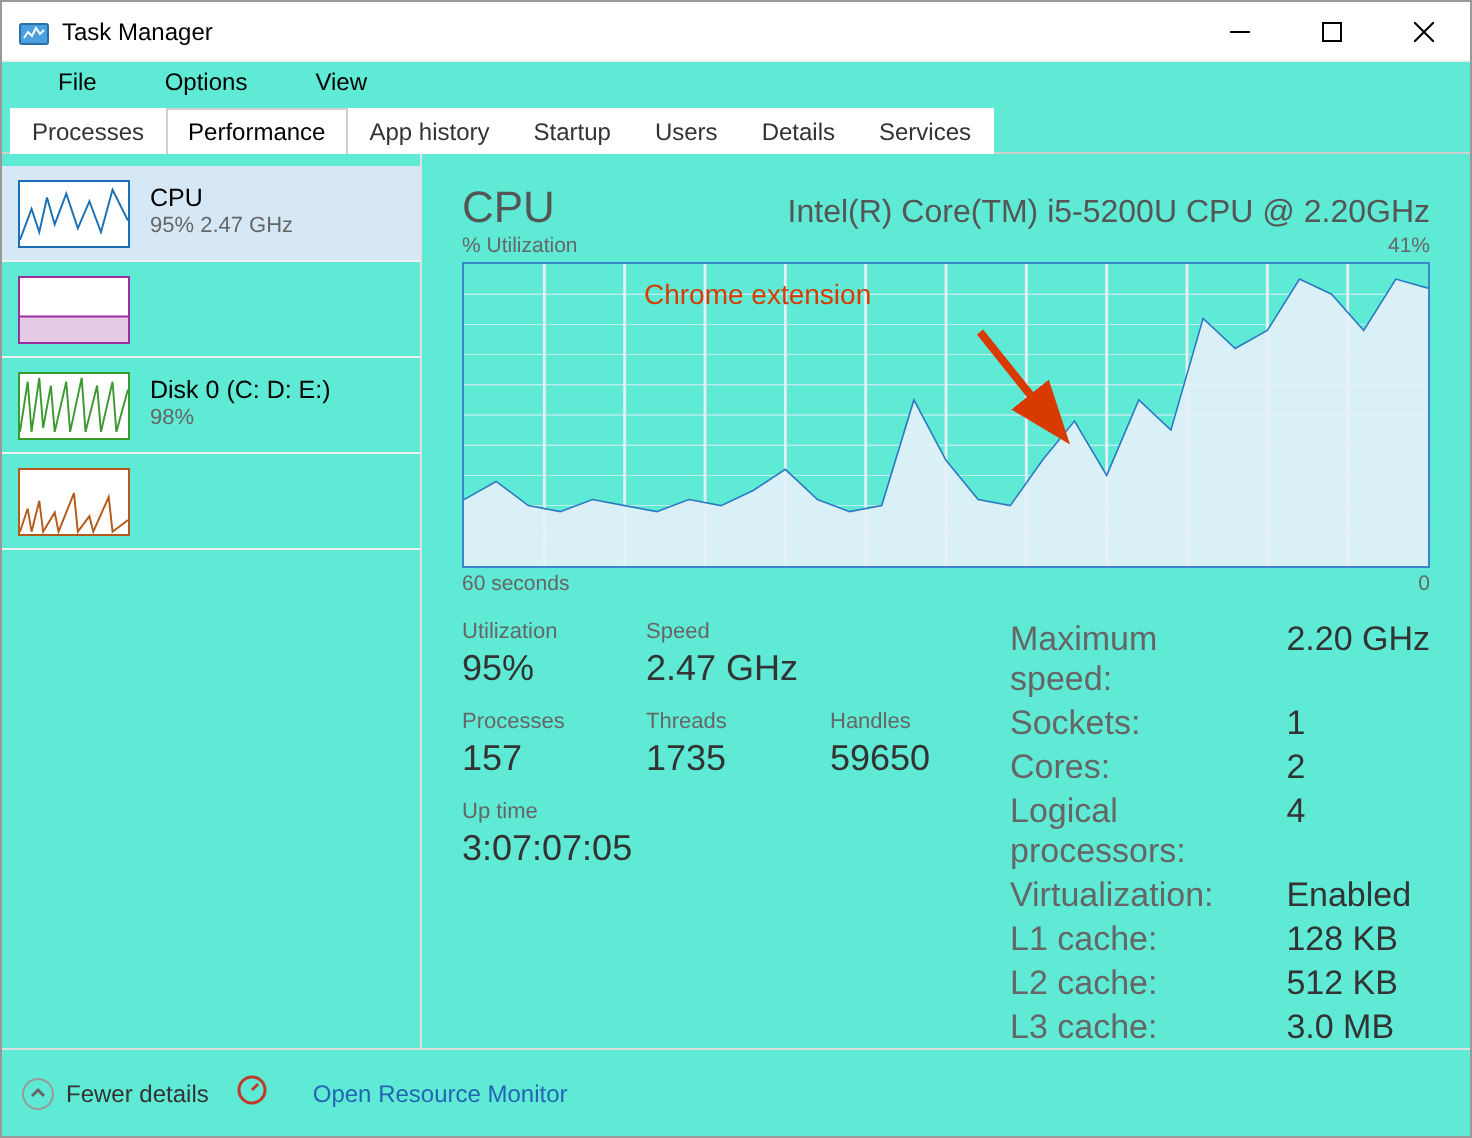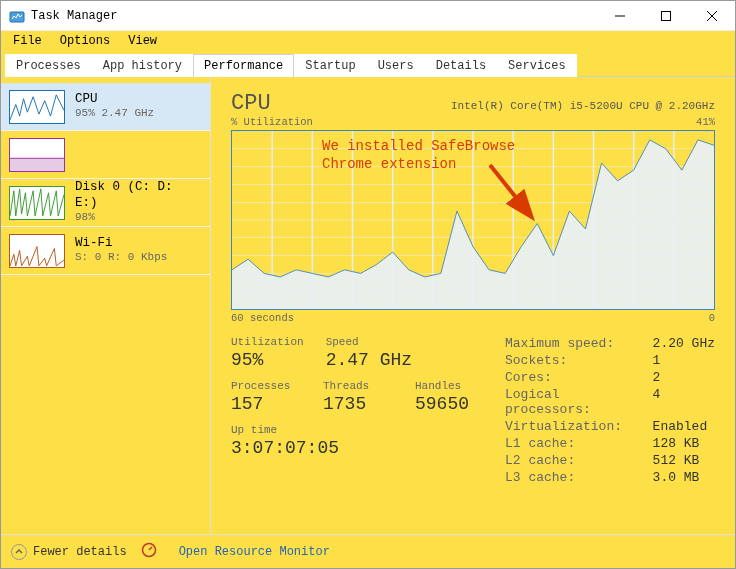--- a/index.html
+++ b/index.html
@@ -10,22 +10,21 @@
   width: 736px;
   height: 569px;
   overflow: hidden;
 }
 .window {
   width: 736px;
   height: 569px;
   border: 1px solid #999;
   display: flex;
   flex-direction: column;
-  background: #fde047;
-  font-family: Liberation Mono, monospace;
+  background: #5eead4;
 }
 .titlebar {
   height: 30px;
   display: flex;
   align-items: center;
   padding-left: 8px;
   background: #fff;
   border-bottom: 1px solid #eee;
 }
 .titlebar .icon {
@@ -41,21 +40,21 @@
   color: #333;
 }
 .menubar {
   height: 20px;
   display: flex;
   align-items: center;
   padding: 0 4px;
   font-size: 12px;
   gap: 2px;
 }
-.menubar .mitem { padding: 2px 8px; }
+.menubar .mitem { padding: 2px 8px; margin-left: 16px; }
 .tabbar {
   height: 26px;
   display: flex;
   align-items: flex-end;
   padding-left: 4px;
   border-bottom: 1px solid #d0d0d0;
   gap: 0;
   font-size: 12px;
 }
 .tab {
@@ -116,21 +115,21 @@
   flex-direction: column;
   position: relative;
   overflow: hidden;
 }
 .main-header {
   display: flex;
   justify-content: space-between;
   align-items: baseline;
 }
 .main-header .h1 { font-size: 22px; color: #555; font-weight: 400; }
-.main-header .h2 { font-size: 11px; color: #555; }
+.main-header .h2 { font-size: 16px; color: #555; }
 .chart-labels {
   display: flex; justify-content: space-between;
   font-size: 10.5px; color: #666;
 }
 .chart {
   height: 180px;
   border: 1px solid #3a86c8;
   position: relative;
   margin-top: 2px;
   overflow: hidden;
@@ -169,28 +168,28 @@
 }
 .stat-row { display: flex; gap: 22px; }
 .stat-cell { display: flex; flex-direction: column; min-width: 70px; }
 .stat-cell .lab { font-size: 11px; color: #666; }
 .stat-cell .val { font-size: 18px; color: #333; margin-top: 2px; }
 .stats-right {
   display: grid;
   grid-template-columns: auto auto;
   column-gap: 14px;
   row-gap: 2px;
-  font-size: 13px;
+  font-size: 17px;
   color: #555;
   align-content: start;
 }
 .stats-right .rlab { color: #666; }
 .stats-right .rval { color: #333; }
 .footer {
-  height: 34px;
+  height: 44px;
   border-top: 1px solid #e0e0e0;
   display: flex;
   align-items: center;
   padding: 0 10px;
   gap: 14px;
   font-size: 12px;
 }
 .footer .linkish { color: #333; display: flex; align-items: center; gap: 6px; }
 .footer .link2 { color: #2565b3; display: flex; align-items: center; gap: 22px; }
 .circ {
@@ -232,22 +231,22 @@
   </div>
 
   <div class="menubar">
     <div class="mitem">File</div>
     <div class="mitem">Options</div>
     <div class="mitem">View</div>
   </div>
 
   <div class="tabbar">
     <div class="tab">Processes</div>
+    <div class="tab active">Performance</div>
     <div class="tab">App history</div>
-    <div class="tab active">Performance</div>
     <div class="tab">Startup</div>
     <div class="tab">Users</div>
     <div class="tab">Details</div>
     <div class="tab">Services</div>
   </div>
 
   <div class="body">
 
     <div class="sidebar" id="sidebar">
         <div class="side-item selected">
@@ -278,24 +277,20 @@
      <div class="side-text">
        <span class="t1">Disk 0 (C: D: E:)</span>
        <span class="t2">98%</span>
      </div>
         </div>
         <div class="side-item">
           <div class="side-thumb" style="border-color:#b55a1a">
        <svg viewBox="0 0 56 34">
               <polyline points="0,32 4,20 6,32 10,16 12,32 18,22 20,32 28,12 30,32 36,24 38,32 46,14 48,32 56,26" fill="none" stroke="#b55a1a" stroke-width="1"></polyline>
             </svg>
-     </div>
-     <div class="side-text">
-       <span class="t1">Wi-Fi</span>
-       <span class="t2">S: 0  R: 0 Kbps</span>
      </div>
         </div>
       </div>
 
     <div class="main">
       <div class="main-header">
         <div class="h1">CPU</div>
         <div class="h2">Intel(R) Core(TM) i5-5200U CPU @ 2.20GHz</div>
       </div>
 
@@ -325,21 +320,20 @@
             <line x1="66.66666666666667" y1="0" x2="66.66666666666667" y2="100" stroke="#e6eef5" stroke-width="0.3"></line>
             <line x1="75" y1="0" x2="75" y2="100" stroke="#e6eef5" stroke-width="0.3"></line>
             <line x1="83.33333333333333" y1="0" x2="83.33333333333333" y2="100" stroke="#e6eef5" stroke-width="0.3"></line>
             <line x1="91.66666666666667" y1="0" x2="91.66666666666667" y2="100" stroke="#e6eef5" stroke-width="0.3"></line>
           </svg>
         <svg class="plot" id="plot-svg" preserveAspectRatio="none" viewBox="0 0 100 100">
             <path d="M0.00,78.00 L3.33,72.00 L6.67,80.00 L10.00,82.00 L13.33,78.00 L16.67,80.00 L20.00,82.00 L23.33,78.00 L26.67,80.00 L30.00,75.00 L33.33,68.00 L36.67,78.00 L40.00,82.00 L43.33,80.00 L46.67,45.00 L50.00,65.00 L53.33,78.00 L56.67,80.00 L60.00,65.00 L63.33,52.00 L66.67,70.00 L70.00,45.00 L73.33,55.00 L76.67,18.00 L80.00,28.00 L83.33,22.00 L86.67,5.00 L90.00,10.00 L93.33,22.00 L96.67,5.00 L100.00,8.00 L100,100 L0,100 Z" fill="#e8f1fb" opacity="0.9"></path>
    <path d="M0.00,78.00 L3.33,72.00 L6.67,80.00 L10.00,82.00 L13.33,78.00 L16.67,80.00 L20.00,82.00 L23.33,78.00 L26.67,80.00 L30.00,75.00 L33.33,68.00 L36.67,78.00 L40.00,82.00 L43.33,80.00 L46.67,45.00 L50.00,65.00 L53.33,78.00 L56.67,80.00 L60.00,65.00 L63.33,52.00 L66.67,70.00 L70.00,45.00 L73.33,55.00 L76.67,18.00 L80.00,28.00 L83.33,22.00 L86.67,5.00 L90.00,10.00 L93.33,22.00 L96.67,5.00 L100.00,8.00" fill="none" stroke="#2b79c2" stroke-width="0.8" vector-effect="non-scaling-stroke"></path>
           </svg>
         <div class="annotation">
-          <div>We installed SafeBrowse</div>
           <div>Chrome extension</div>
         </div>
         <svg class="arrow" width="60" height="70" style="left:250px;top:26px">
           <defs>
             <marker id="ahead" markerWidth="10" markerHeight="10" refX="6" refY="3" orient="auto">
               <path d="M0,0 L8,3 L0,6 Z" fill="#d93a00"></path>
             </marker>
           </defs>
           <line x1="8" y1="8" x2="48" y2="58" stroke="#d93a00" stroke-width="4" marker-end="url(#ahead)"></line>
         </svg>

